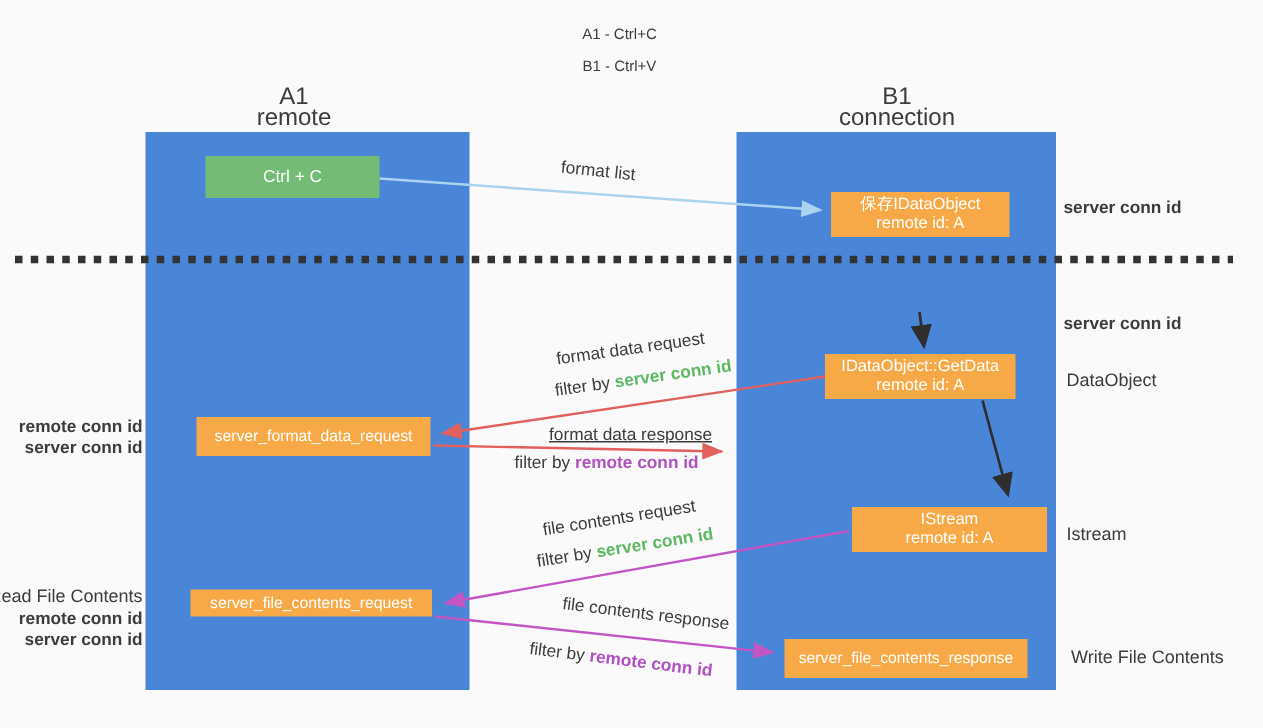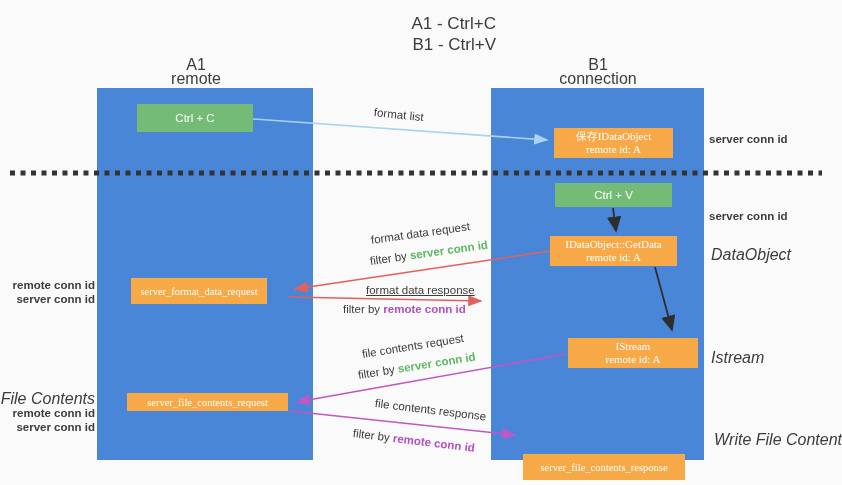--- a/index.html
+++ b/index.html
@@ -4,53 +4,53 @@
 <style>
   :root{
     --background:#fafafa; --lane-blue:#4a86d8; --green-box:#74bc75; --orange-box:#f8a947;
     --green-text:#5cb862; --purple-text:#b051c2; --gray-text:#3c3c3c;
     --arrow-blue:#a9d3ee; --arrow-red:#e2605e; --arrow-purple:#c156c4; --arrow-black:#2e2e2e;
   }
   html,body{margin:0;padding:0;}
   body{background:var(--background);font-family:"Liberation Sans","DejaVu Sans",sans-serif;}
   #stage{position:relative;width:842px;height:485px;background:var(--background);overflow:hidden;}
 
-  .title{position:absolute;left:330px;top:13px;width:166px;text-align:right;
-         font-size:17px;line-height:21px;color:var(--gray-text);}
+  .title{position:absolute;left:330px;top:13px;width:166px;text-align:center;
+         font-size:10px;line-height:21px;color:var(--gray-text);}
   .lane-header{position:absolute;width:110px;text-align:center;font-size:16px;line-height:14px;color:var(--gray-text);}
   .lane{position:absolute;top:88px;height:372px;background:var(--lane-blue);z-index:1;}
 
   #arrow-layer{position:absolute;left:0;top:0;width:842px;height:485px;z-index:2;pointer-events:none;}
   .edge{fill:none;stroke-width:1.6px;}
   .e-blue{stroke:var(--arrow-blue);}
   .e-red{stroke:var(--arrow-red);}
   .e-purple{stroke:var(--arrow-purple);}
   .e-black{stroke:var(--arrow-black);stroke-width:1.8px;}
   .mk-blue{fill:var(--arrow-blue);} .mk-red{fill:var(--arrow-red);}
   .mk-purple{fill:var(--arrow-purple);} .mk-black{fill:var(--arrow-black);}
   .divider{stroke:#333;stroke-width:5px;stroke-dasharray:5 5.5;}
 
   .node{position:absolute;z-index:3;display:flex;align-items:center;justify-content:center;
         color:#fff;text-align:center;white-space:nowrap;}
   .node.green{background:var(--green-box);font-size:11.5px;}
-  .node.orange{background:var(--orange-box);font-family:Liberation Serif, serif;}
+  .node.orange{background:var(--orange-box);}
   .node.one-line{font-size:10.5px;}
   .node.two-line{font-size:11px;line-height:13px;flex-direction:column;}
 
   .elabel{position:absolute;z-index:3;font-size:11.5px;color:var(--gray-text);white-space:nowrap;transform-origin:left center;}
   .rot-up8{transform:rotate(-8deg);}
   .rot-up9{transform:rotate(-9deg);}
   .rot-dn6{transform:rotate(6deg);}
   .rot-dn7{transform:rotate(7deg);}
   .green-id{color:var(--green-text);font-weight:bold;}
   .purple-id{color:var(--purple-text);font-weight:bold;}
 
   .side-label{position:absolute;z-index:3;font-size:11.5px;white-space:nowrap;color:var(--gray-text);}
   .side-label.right-align{right:747px;text-align:right;}
-  .side-label.gray{font-size:16px;font-style:italic;}
+  .side-label.gray{font-size:12px;}
 </style>
 </head>
 <body>
 
 <div id="stage">
 
   <div class="title">
     <div>A1 - Ctrl+C</div>
     <div>B1 - Ctrl+V</div>
   </div>
@@ -94,44 +94,41 @@
 
   <div class="node green" style="left:137px;top:104px;width:116px;height:28px;">
     <span>Ctrl + C</span>
   </div>
 
   <div class="node orange two-line" style="left:554px;top:128px;width:119px;height:30px;">
     <div>保存IDataObject</div>
     <div>remote id: A</div>
   </div>
 
-  <div class="node green" style="left:555px;top:183px;width:117px;height:24px;">
-    <span>Ctrl + V</span>
-  </div>
 
   <div class="node orange two-line" style="left:550px;top:236px;width:127px;height:30px;">
     <div>IDataObject::GetData</div>
     <div>remote id: A</div>
   </div>
 
-  <div class="node orange one-line" style="left:131px;top:278px;width:136px;height:26px;">
+  <div class="node orange one-line" style="left:131px;top:278px;width:156px;height:26px;">
     <span>server_format_data_request</span>
   </div>
 
 
   <div class="node orange two-line" style="left:568px;top:338px;width:130px;height:30px;">
     <div>IStream</div>
     <div>remote id: A</div>
   </div>
 
   <div class="node orange one-line" style="left:127px;top:393px;width:161px;height:18px;">
     <span>server_file_contents_request</span>
   </div>
 
-  <div class="node orange one-line" style="left:523px;top:426px;width:162px;height:26px;margin-top:28px;">
+  <div class="node orange one-line" style="left:523px;top:426px;width:162px;height:26px;">
     <span>server_file_contents_response</span>
   </div>
 
   <div class="elabel rot-dn6" style="left:374px;top:106px;">format list</div>
 
   <div class="elabel rot-up8" style="left:371px;top:234px;">format data request</div>
   <div class="elabel rot-up8" style="left:370px;top:255px;">
     <span>filter by</span>
     <span class="green-id">server conn id</span>
   </div>

